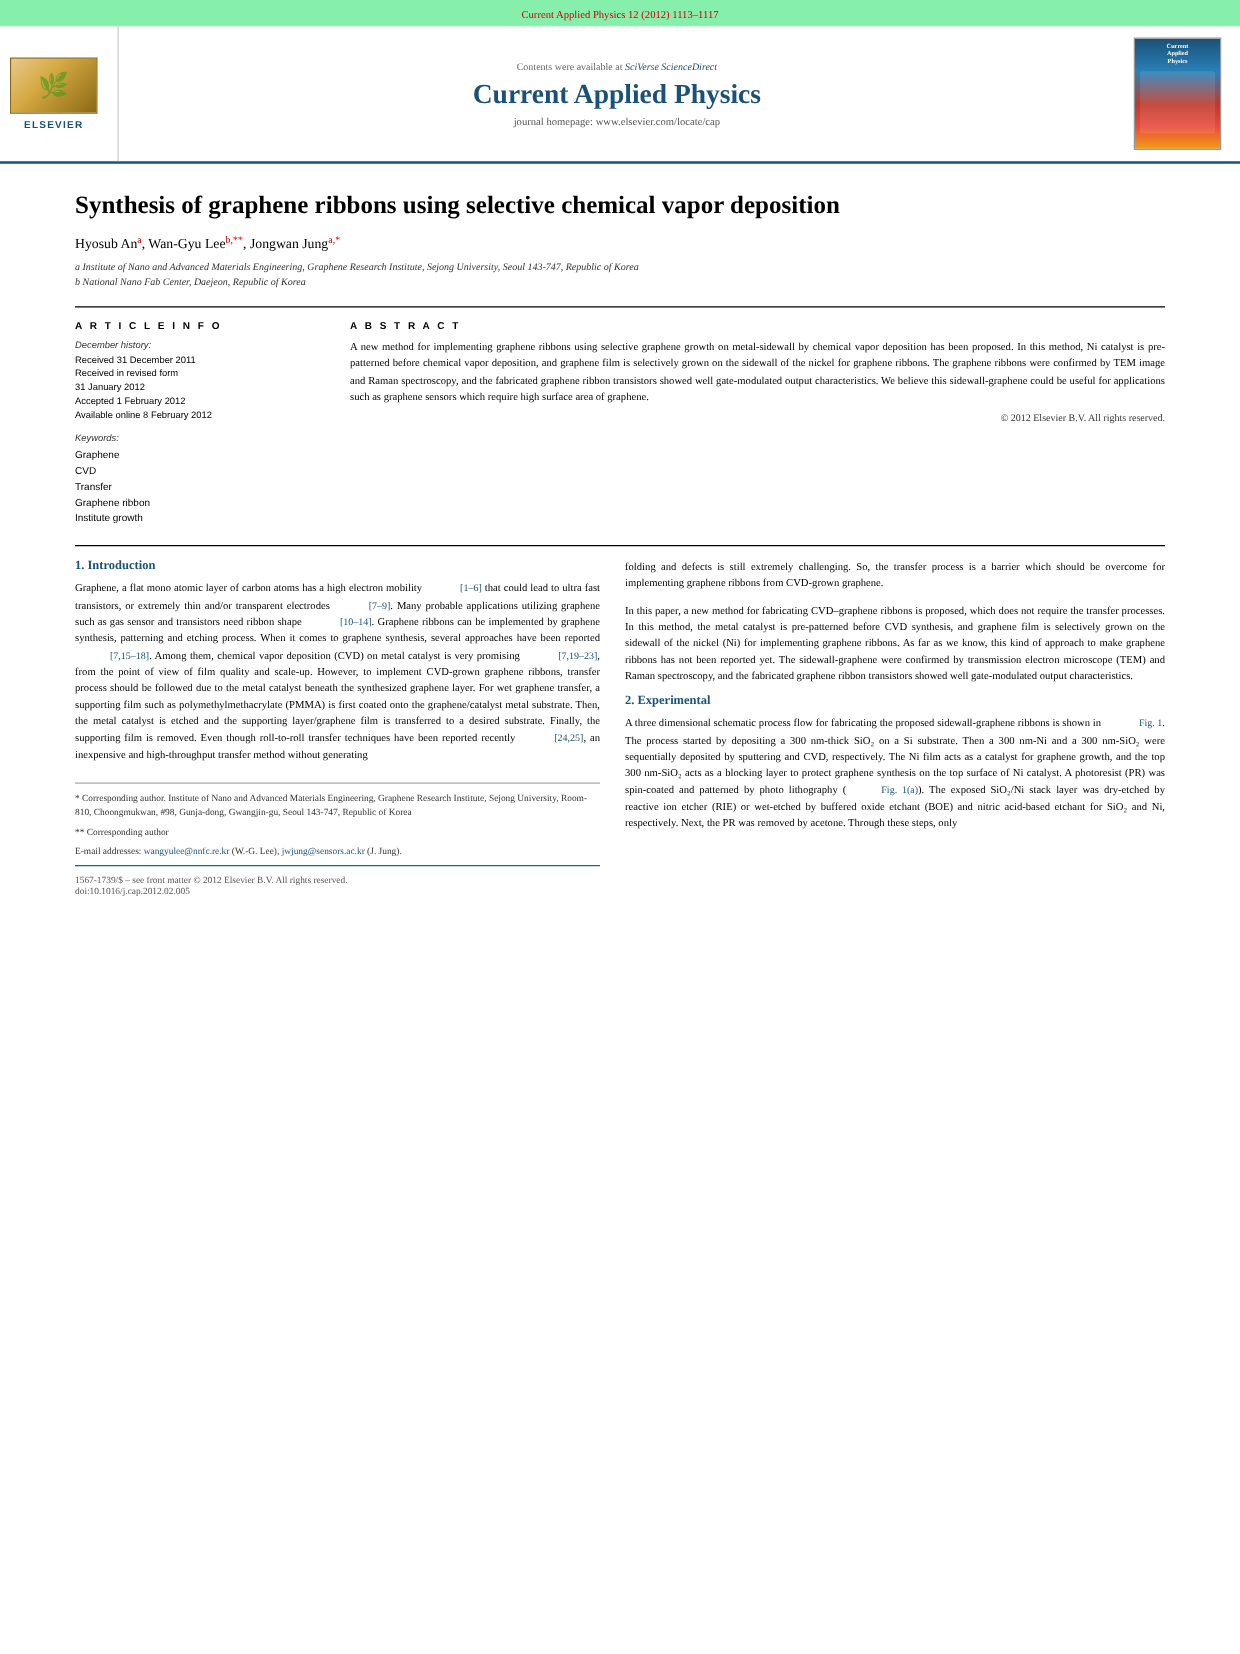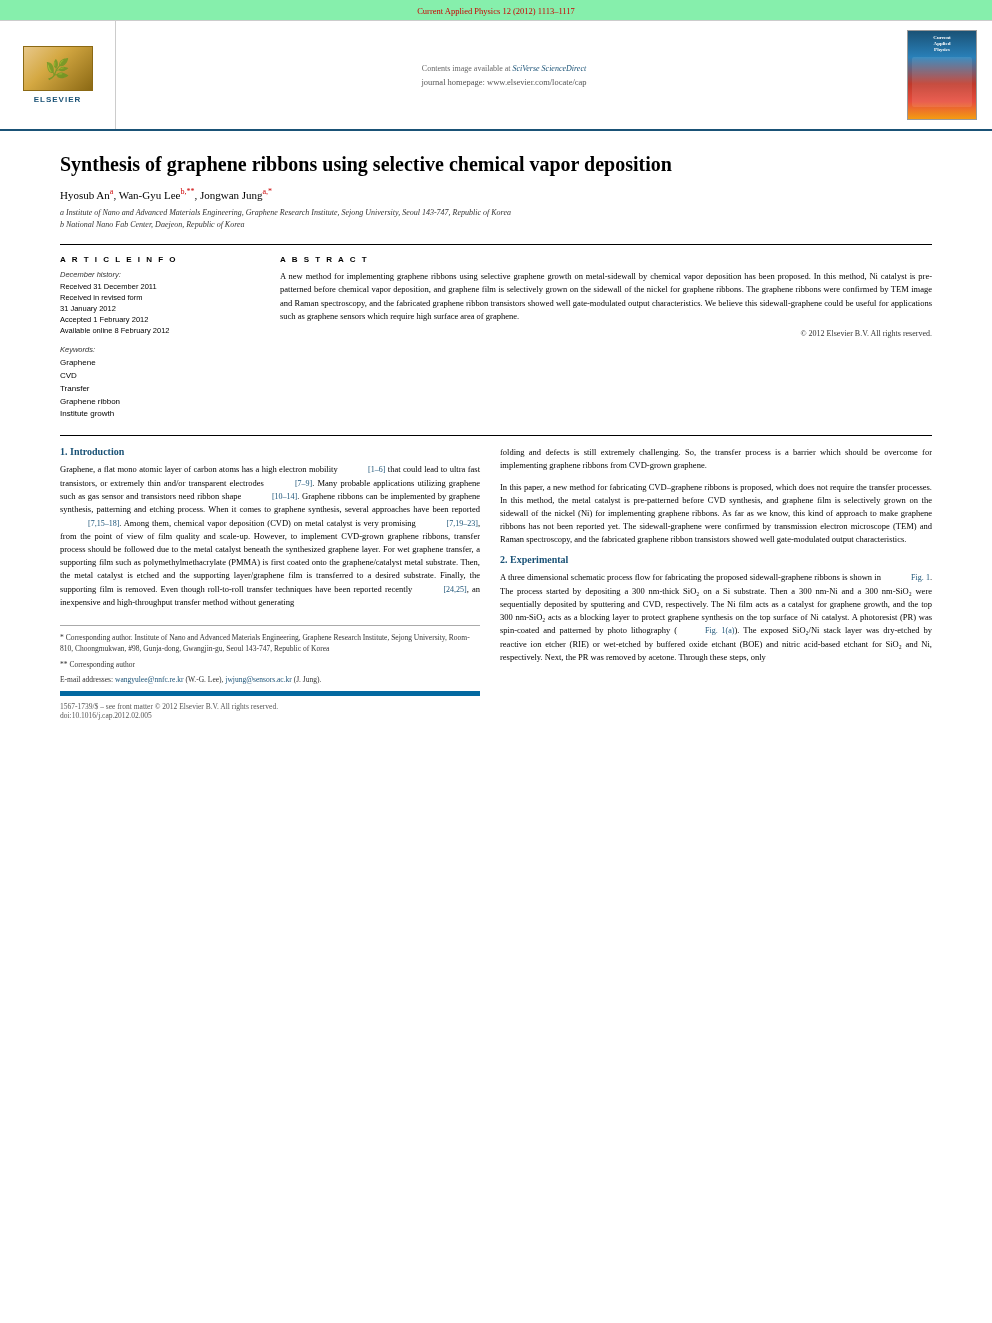--- a/index.html
+++ b/index.html
@@ -20,24 +20,24 @@
       border-bottom: 1px solid #ccc;
     }
     .journal-header {
       display: flex;
       align-items: stretch;
       border-bottom: 2px solid #1a5276;
       padding: 0;
       height: 110px;
     }
     .journal-header-left {
-      width: 116px;
-      display: flex;
-      align-items: center;
-      justify-content: center;
+      width: 95px;
+      display: flex;
+      align-items: center;
+      justify-content: flex-start;
       padding: 8px;
       border-right: 1px solid #ccc;
     }
     .elsevier-logo {
       display: flex;
       flex-direction: column;
       align-items: center;
     }
     .elsevier-box {
       width: 70px;
@@ -247,21 +247,21 @@
       margin-top: 16px;
       padding-top: 6px;
     }
     .footnote-text {
       font-size: 7.5px;
       color: #333;
       line-height: 1.5;
       margin-bottom: 4px;
     }
     .footer-bar {
-      border-top: 5px solid #0369a1;
+      border-top: 1px solid #0369a1;
       margin-top: 6px;
       padding-top: 6px;
       font-size: 7.5px;
       color: #555;
     }
     .inline-link {
       color: #1a5276;
     }
   </style>
 </head>
@@ -273,23 +273,24 @@
 
 <div class="journal-header">
   <div class="journal-header-left">
     <div class="elsevier-logo">
       <div class="elsevier-box"></div>
       <span class="elsevier-text">ELSEVIER</span>
     </div>
   </div>
   <div class="journal-header-center">
     <div class="sciverse-link">
-      <span>Contents image available at</span>
+      <span>Contents were available at</span>
       <span class="blue">SciVerse ScienceDirect</span>
     </div>
+    <div class="journal-title">Current Applied Physics</div>
     <div class="journal-homepage">journal homepage: www.elsevier.com/locate/cap</div>
   </div>
   <div class="journal-header-right">
     <div class="journal-cover">
       <div class="journal-cover-title">
         Current<br>Applied<br>Physics
       </div>
       <div class="cover-decoration"></div>
     </div>
   </div>

